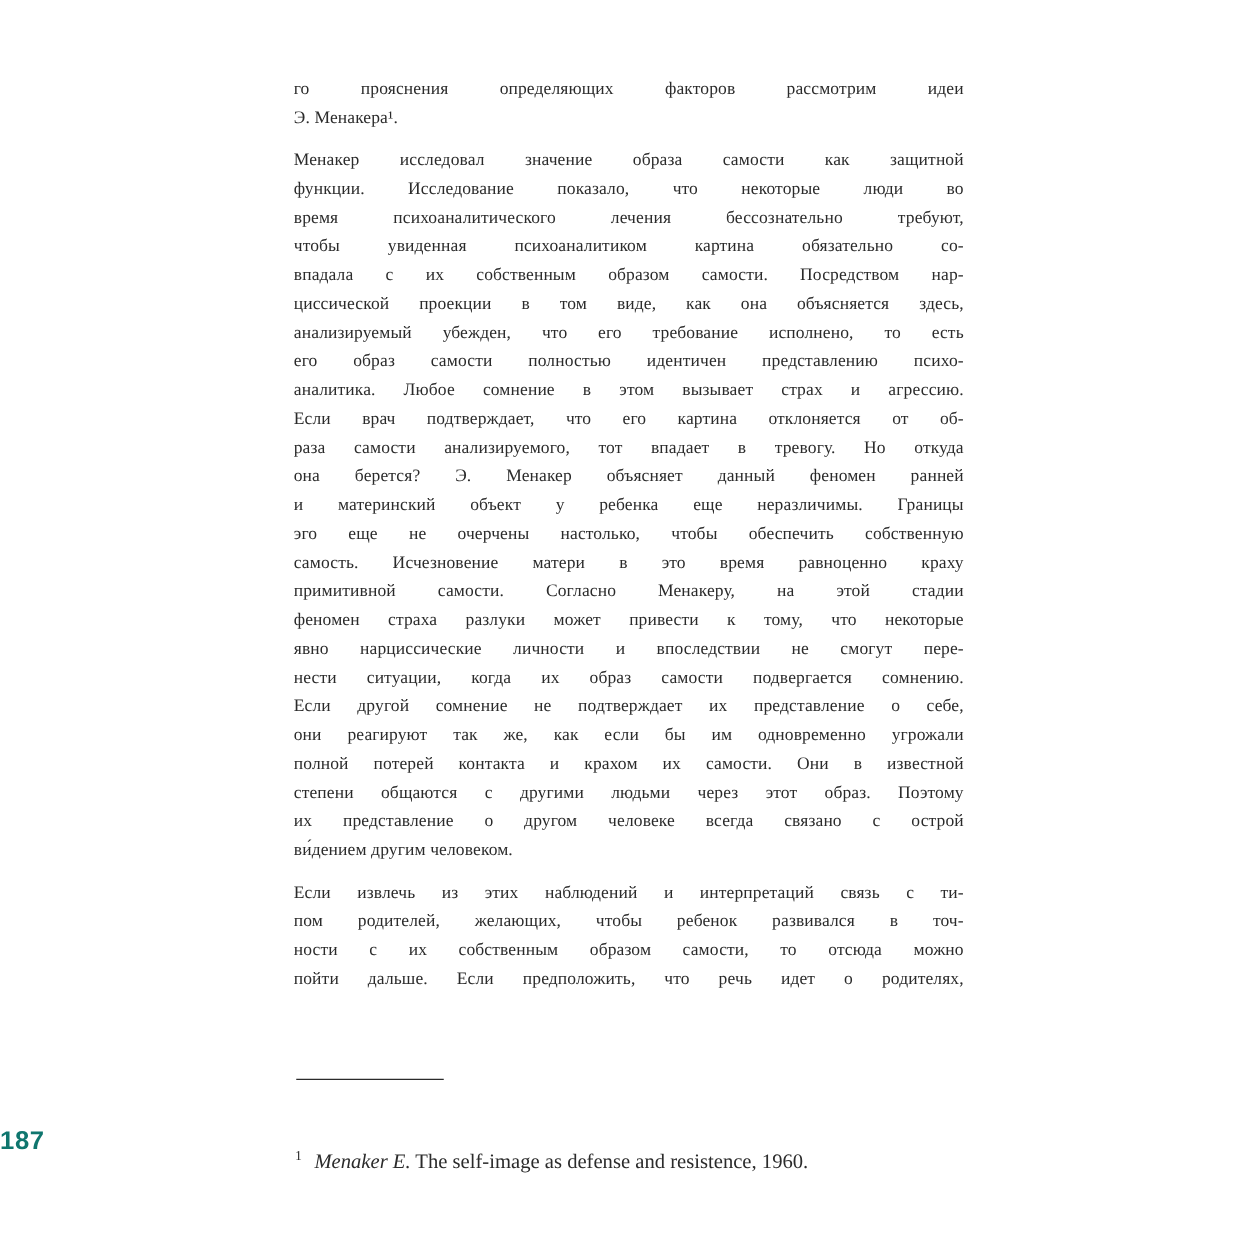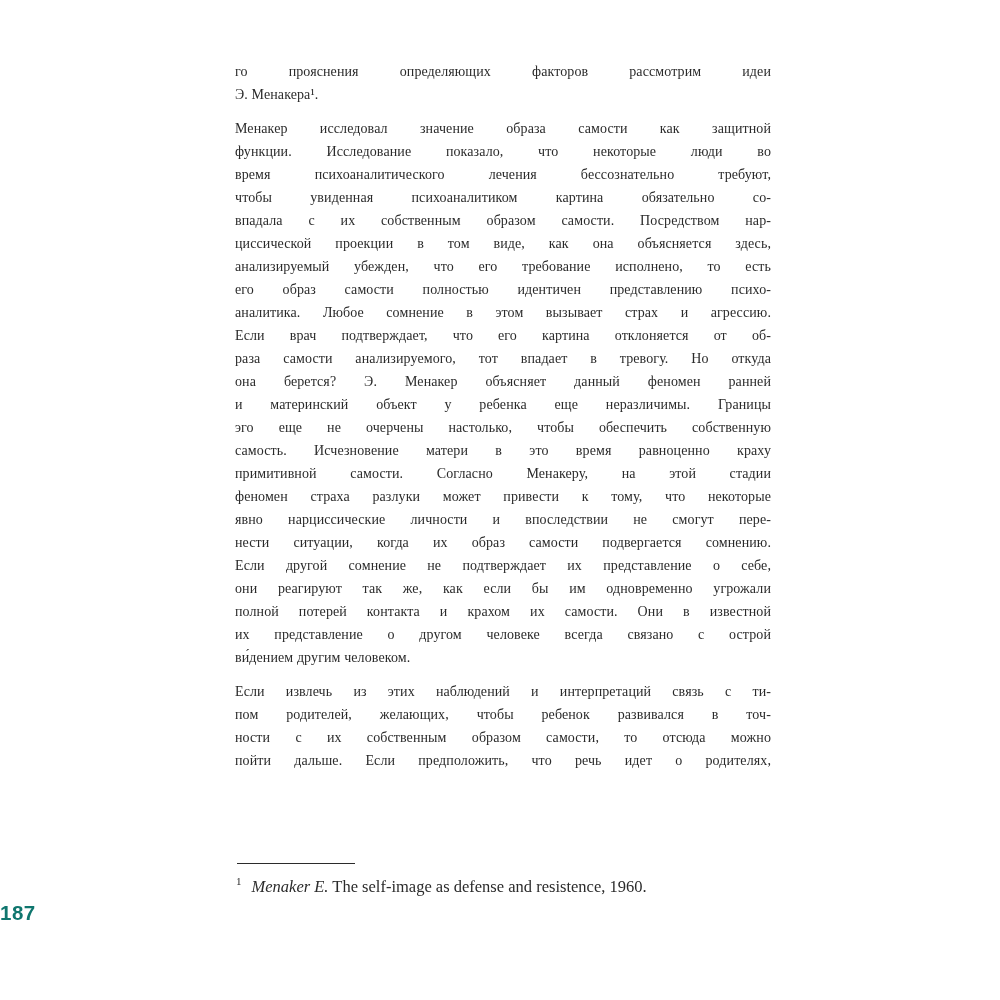--- a/index.html
+++ b/index.html
@@ -31,21 +31,21 @@
     text-align-last: left;
   }
   .footnote-rule {
     position: absolute;
     left: 237px; top: 863px;
     width: 118px; height: 0;
     border-top: 1.5px solid #2b2b2b;
   }
   .footnote {
     position: absolute;
-    left: 236px; top: 871px;
+    left: 236px; top: 915px;
     width: 540px;
     font-size: 16.5px;
     line-height: 21px;
   }
   .fn-marker {
     font-size: 11px;
     vertical-align: super;
     margin-right: 10px;
   }
   .fn-author { font-style: italic; }
@@ -85,20 +85,21 @@
       <div class="line">и материнский объект у ребенка еще неразличимы. Границы</div>
       <div class="line">эго еще не очерчены настолько, чтобы обеспечить собственную</div>
       <div class="line">самость. Исчезновение матери в это время равноценно краху</div>
       <div class="line">примитивной самости. Согласно Менакеру, на этой стадии</div>
       <div class="line">феномен страха разлуки может привести к тому, что некоторые</div>
       <div class="line">явно нарциссические личности и впоследствии не смогут пере-</div>
       <div class="line">нести ситуации, когда их образ самости подвергается сомнению.</div>
       <div class="line">Если другой сомнение не подтверждает их представление о себе,</div>
       <div class="line">они реагируют так же, как если бы им одновременно угрожали</div>
       <div class="line">полной потерей контакта и крахом их самости. Они в известной</div>
+      <div class="line">степени общаются с другими людьми через этот образ. Поэтому</div>
       <div class="line">их представление о другом человеке всегда связано с острой</div>
       <div class="line short">ви́дением другим человеком.</div>
     </div>
     <div class="para">
       <div class="line">Если извлечь из этих наблюдений и интерпретаций связь с ти-</div>
       <div class="line">пом родителей, желающих, чтобы ребенок развивался в точ-</div>
       <div class="line">ности с их собственным образом самости, то отсюда можно</div>
       <div class="line">пойти дальше. Если предположить, что речь идет о родителях,</div>
     </div>
   </div>

